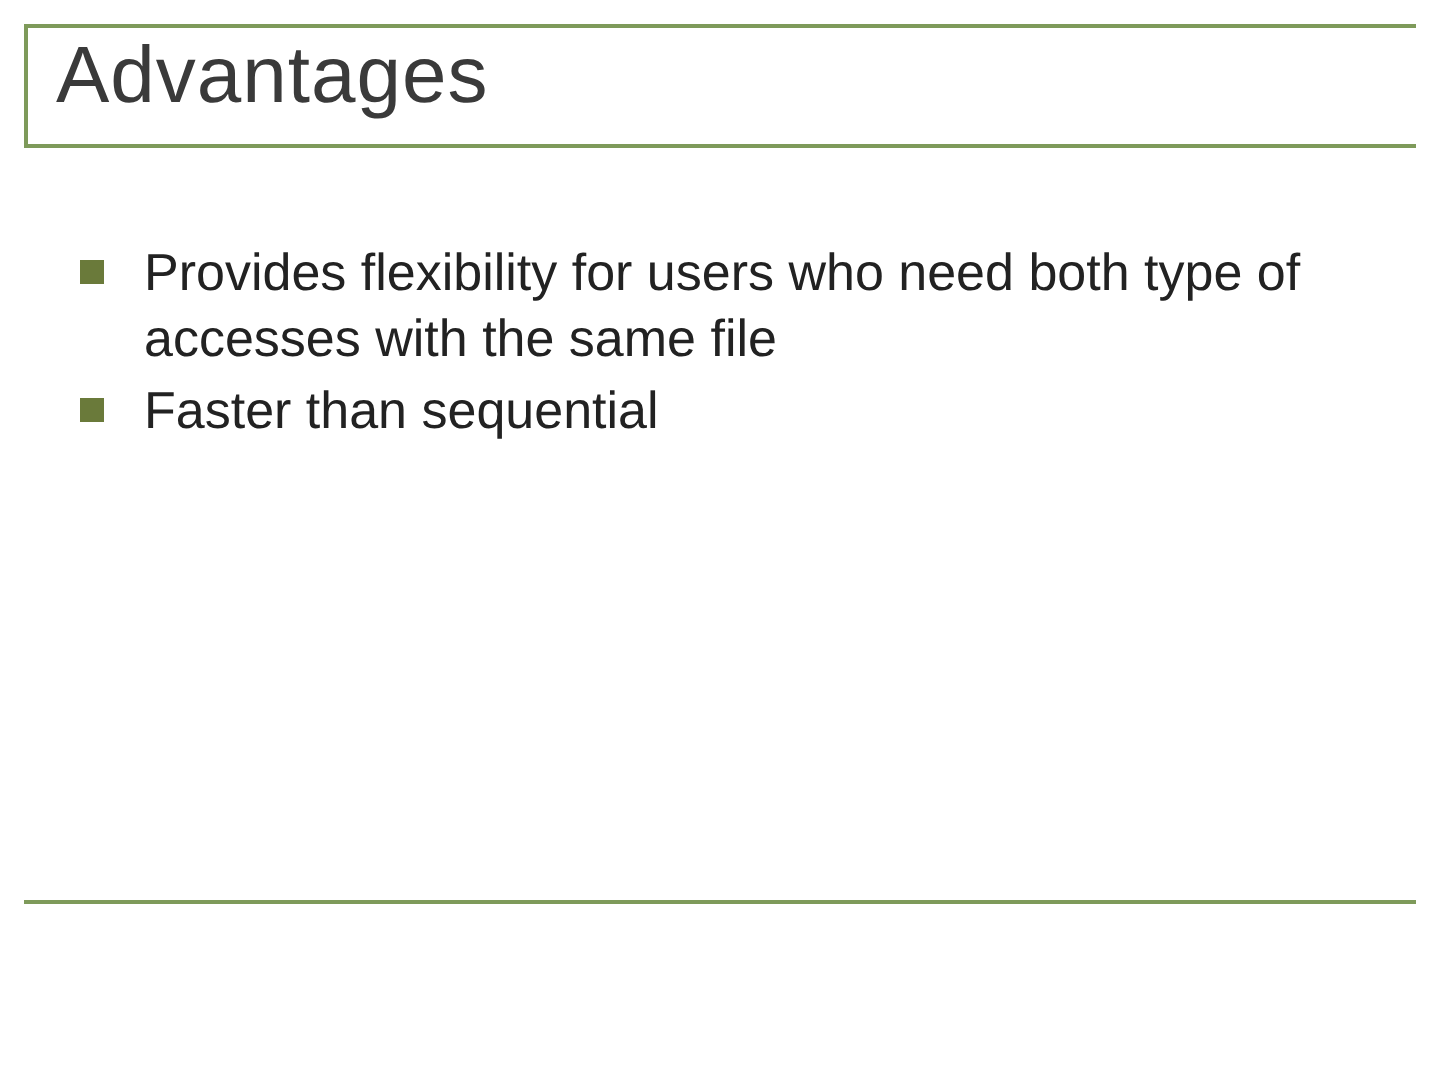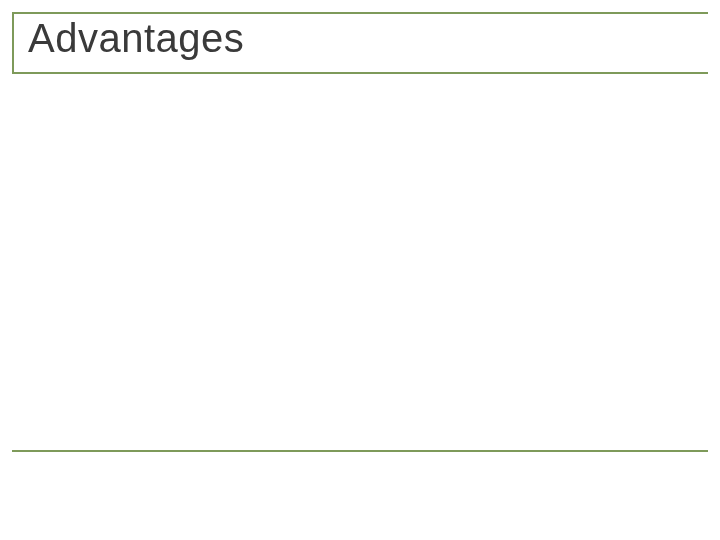--- a/index.html
+++ b/index.html
@@ -84,15 +84,25 @@
 </style>
 </head>
 <body>
 
 <div class="slide">
   <div class="rule-top"></div>
   <div class="rule-left"></div>
   <div class="title">Advantages</div>
   <div class="title-underline"></div>
 
+  <div class="content">
+    <div class="bullet-row">
+      <div class="bullet"></div>
+      <div class="bullet-text">Provides flexibility for users who need both type of accesses with the same file</div>
+    </div>
+    <div class="bullet-row">
+      <div class="bullet"></div>
+      <div class="bullet-text">Faster than sequential</div>
+    </div>
+  </div>
 
   <div class="rule-bottom"></div>
 </div>
 
 </body></html>

